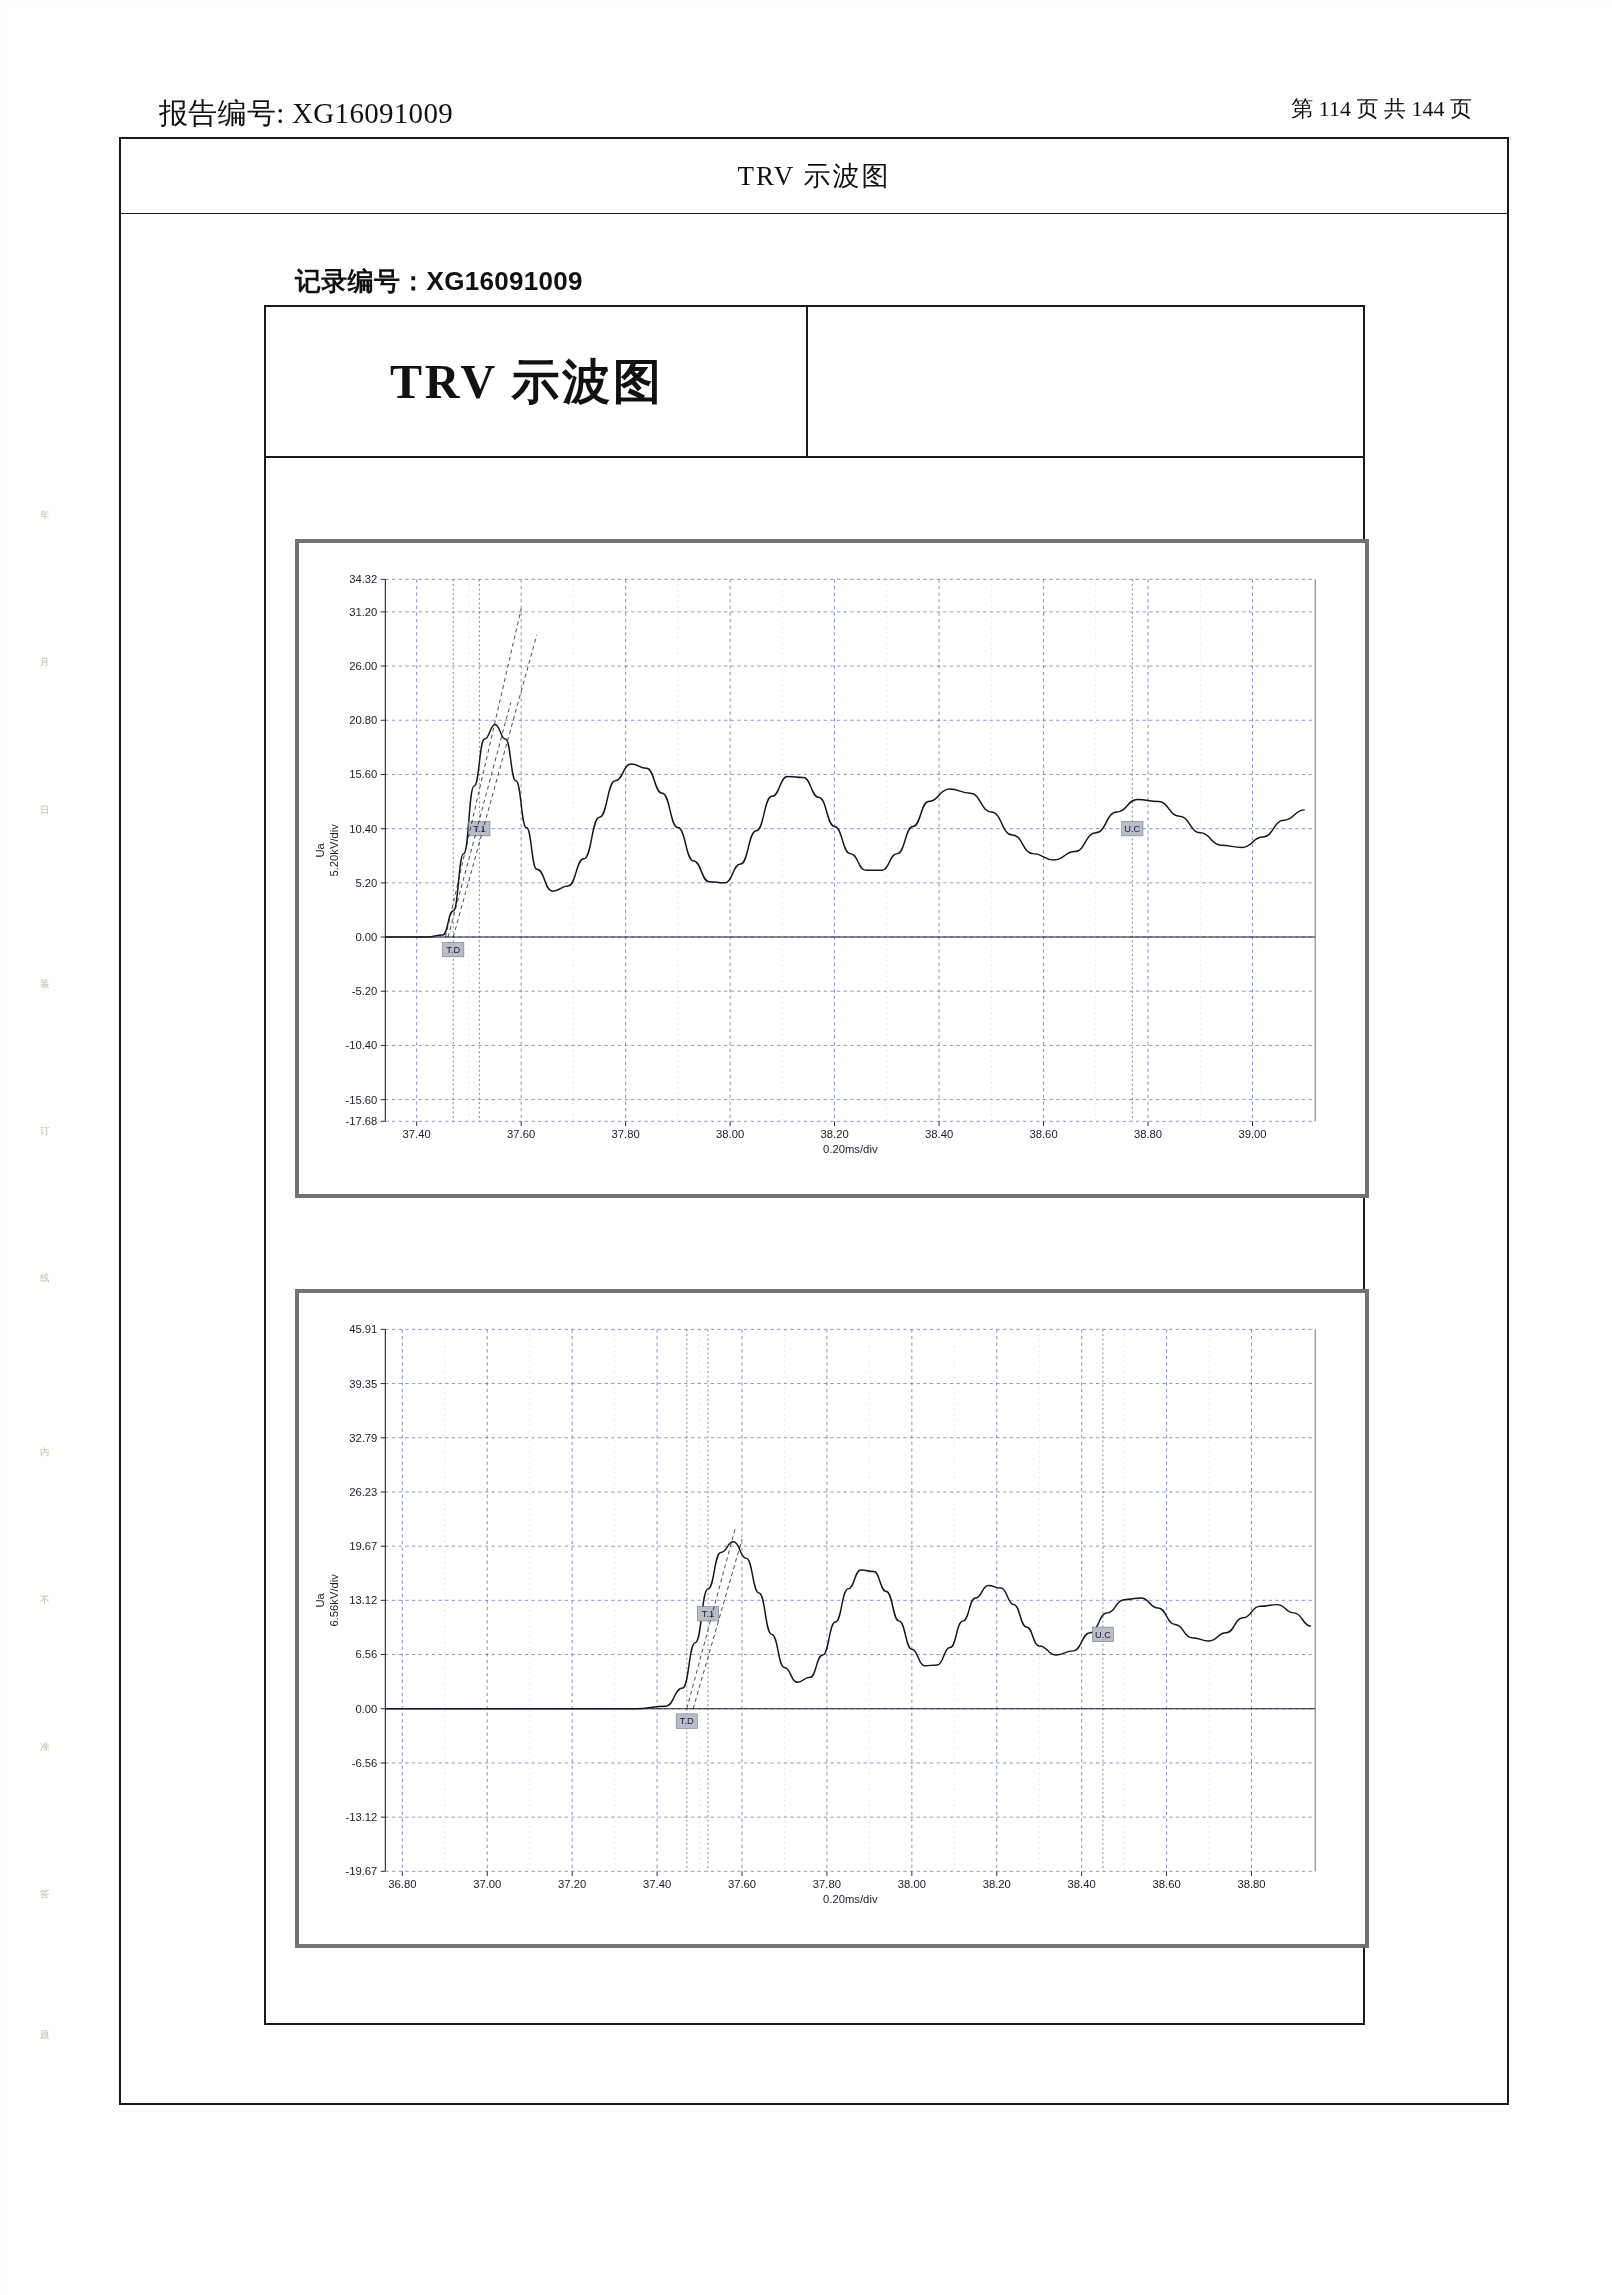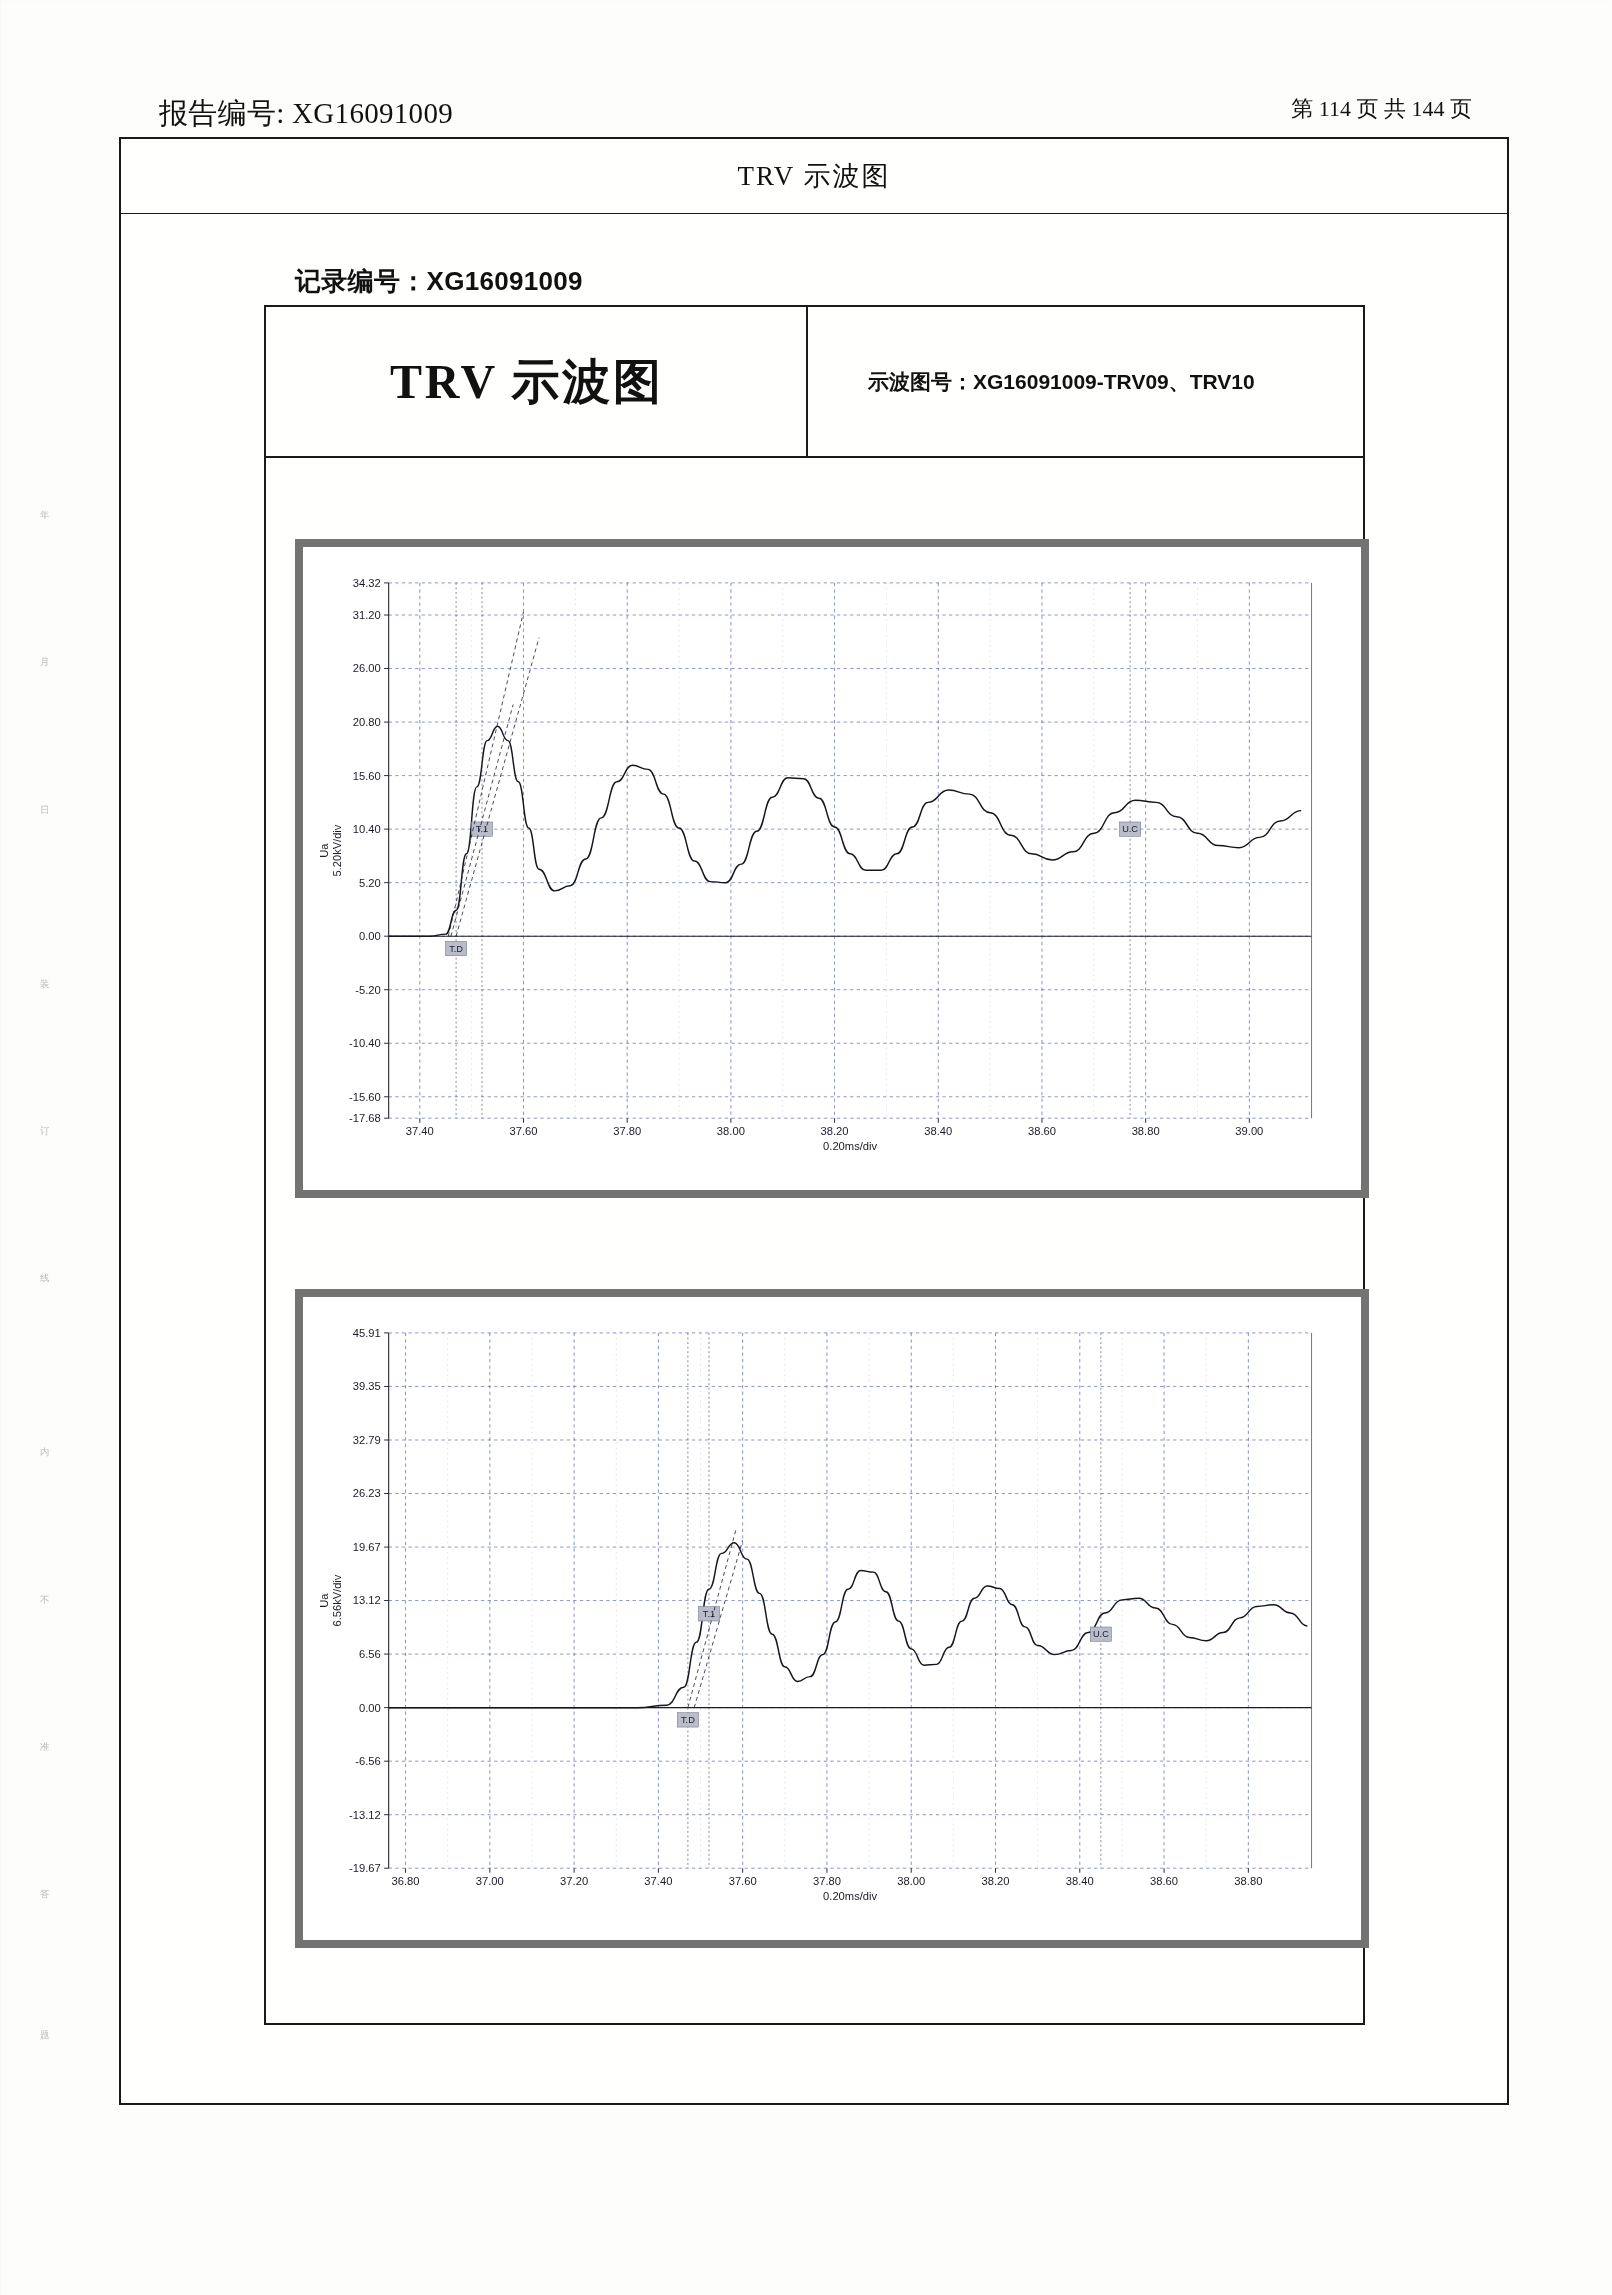--- a/index.html
+++ b/index.html
@@ -152,21 +152,21 @@
   .card-head .right span {
     font-size: 21px;
     font-family: "Liberation Sans", sans-serif;
     font-weight: bold;
     white-space: nowrap;
   }
 
   
   .chartbox {
     position: absolute;
-    border: 8px solid #737373;
+    border: 4px solid #737373;
     background: #ffffff;
     box-sizing: border-box;
   }
   #chart1 { left: 295px; top: 539px;  width: 1074px; height: 659px; }
   #chart2 { left: 295px; top: 1289px; width: 1074px; height: 659px; }
 
   .chartbox svg { display: block; width: 100%; height: 100%; }
 
   .axis-text {
     font-family: "Liberation Sans", sans-serif;
@@ -208,23 +208,20 @@
       <span>TRV 示波图</span>
     </div>
   </div>
 
   <div class="record-no">记录编号：XG16091009</div>
 
   <div class="card">
     <div class="card-head">
       <div class="left">
         <span>TRV 示波图</span>
-      </div>
-      <div class="right">
-        <span>示波图号：XG16091009-TRV09、TRV10</span>
       </div>
     </div>
   </div>
 
   <div class="chartbox" id="chart1">
     <svg viewBox="0 0 1605 985" preserveAspectRatio="none">
         <rect x="130" y="55" width="1400" height="820" fill="#ffffff" stroke="none"></rect>
         <line x1="177.1910112359514" y1="55" x2="177.1910112359514" y2="875" stroke="#3b49a8" stroke-width="1.1" stroke-dasharray="5,5" opacity="0.85"></line>
         <line x1="334.4943820224711" y1="55" x2="334.4943820224711" y2="875" stroke="#3b49a8" stroke-width="1.1" stroke-dasharray="5,5" opacity="0.85"></line>
         <line x1="491.7977528089851" y1="55" x2="491.7977528089851" y2="875" stroke="#3b49a8" stroke-width="1.1" stroke-dasharray="5,5" opacity="0.85"></line>

